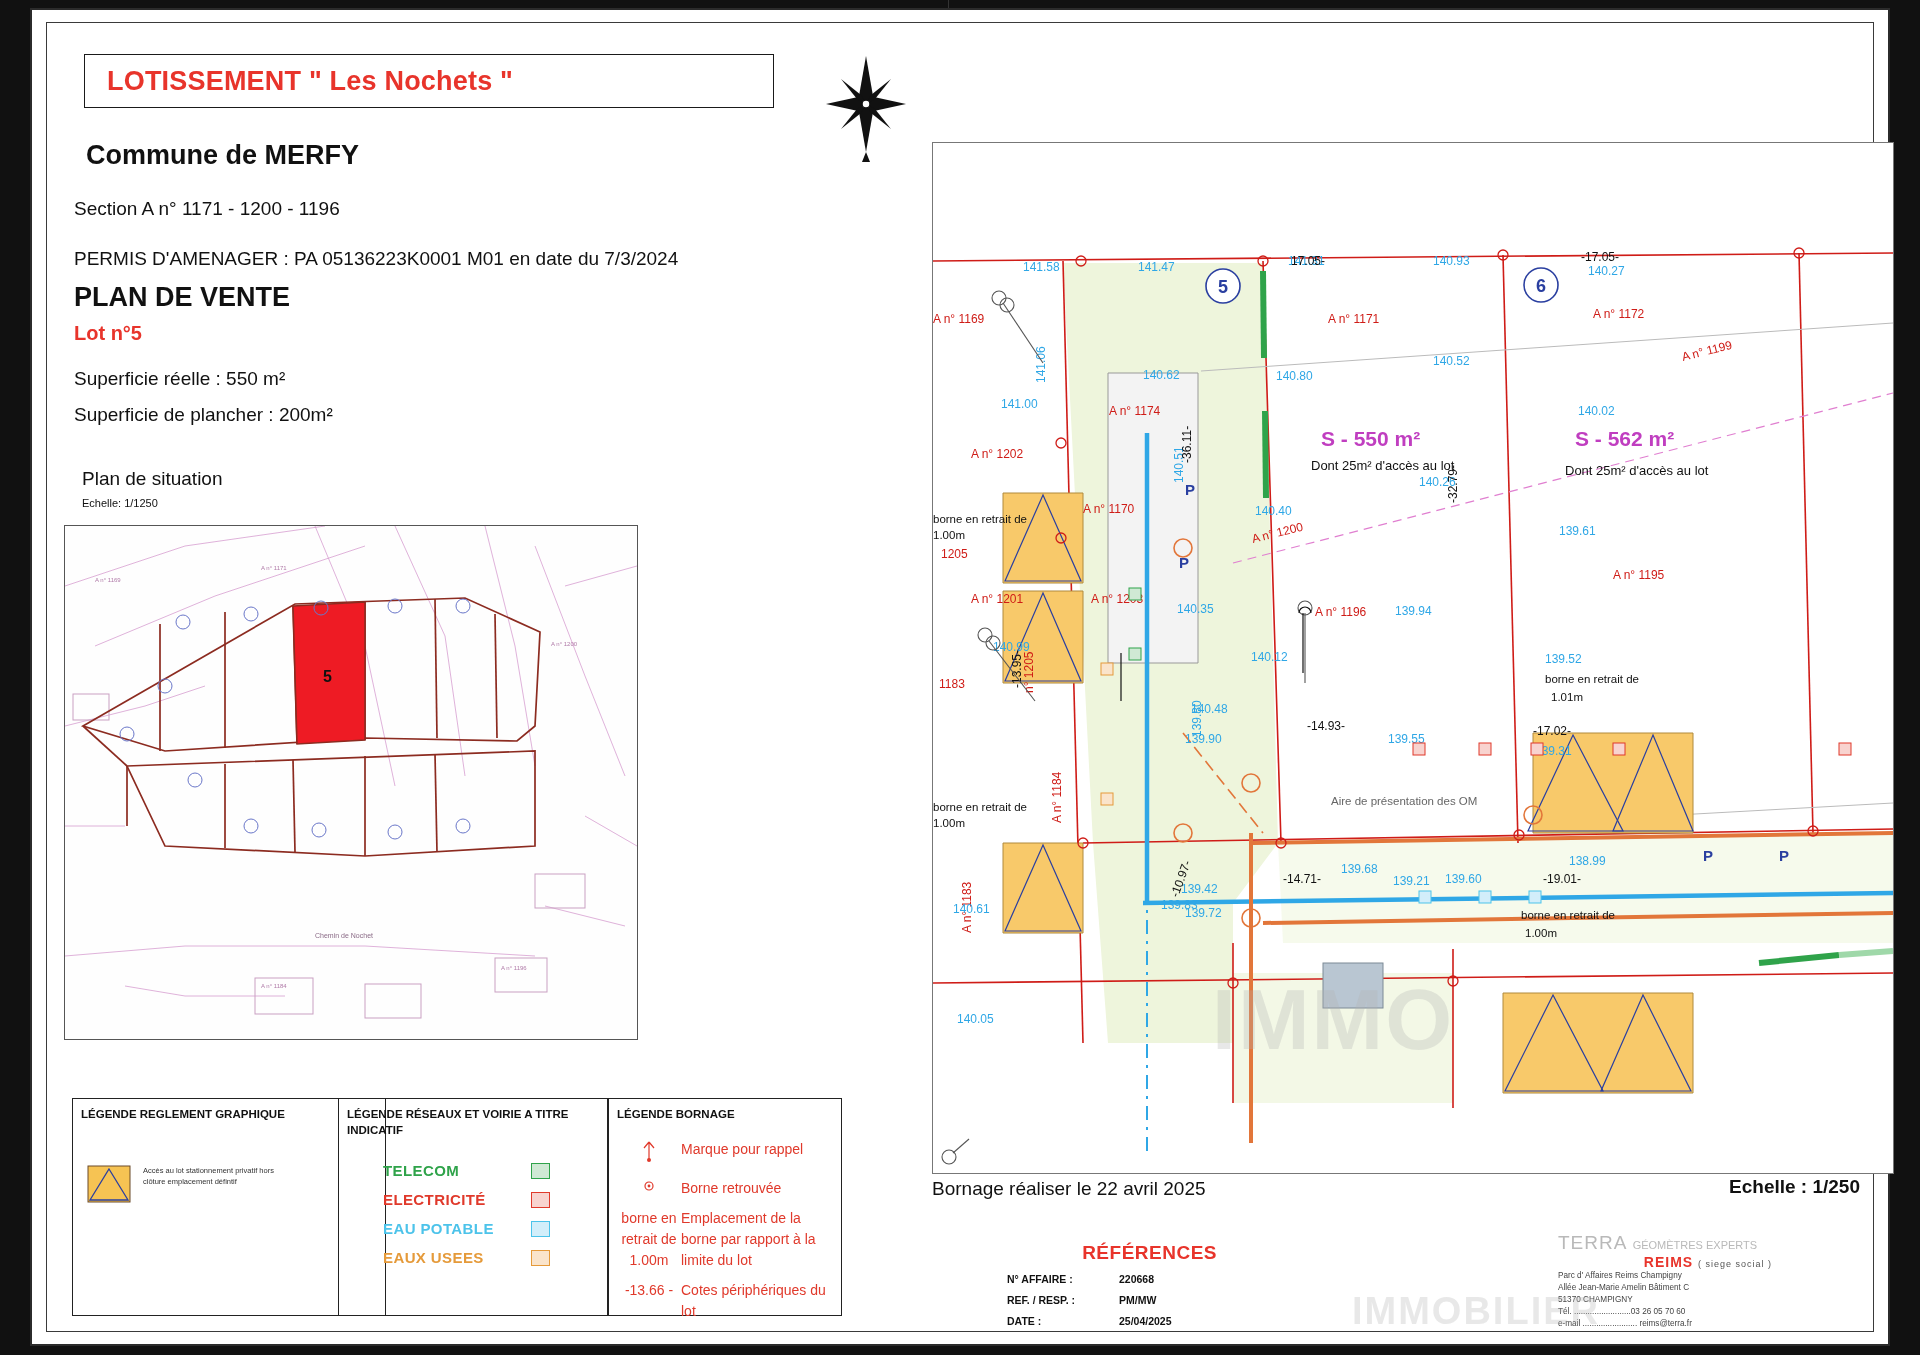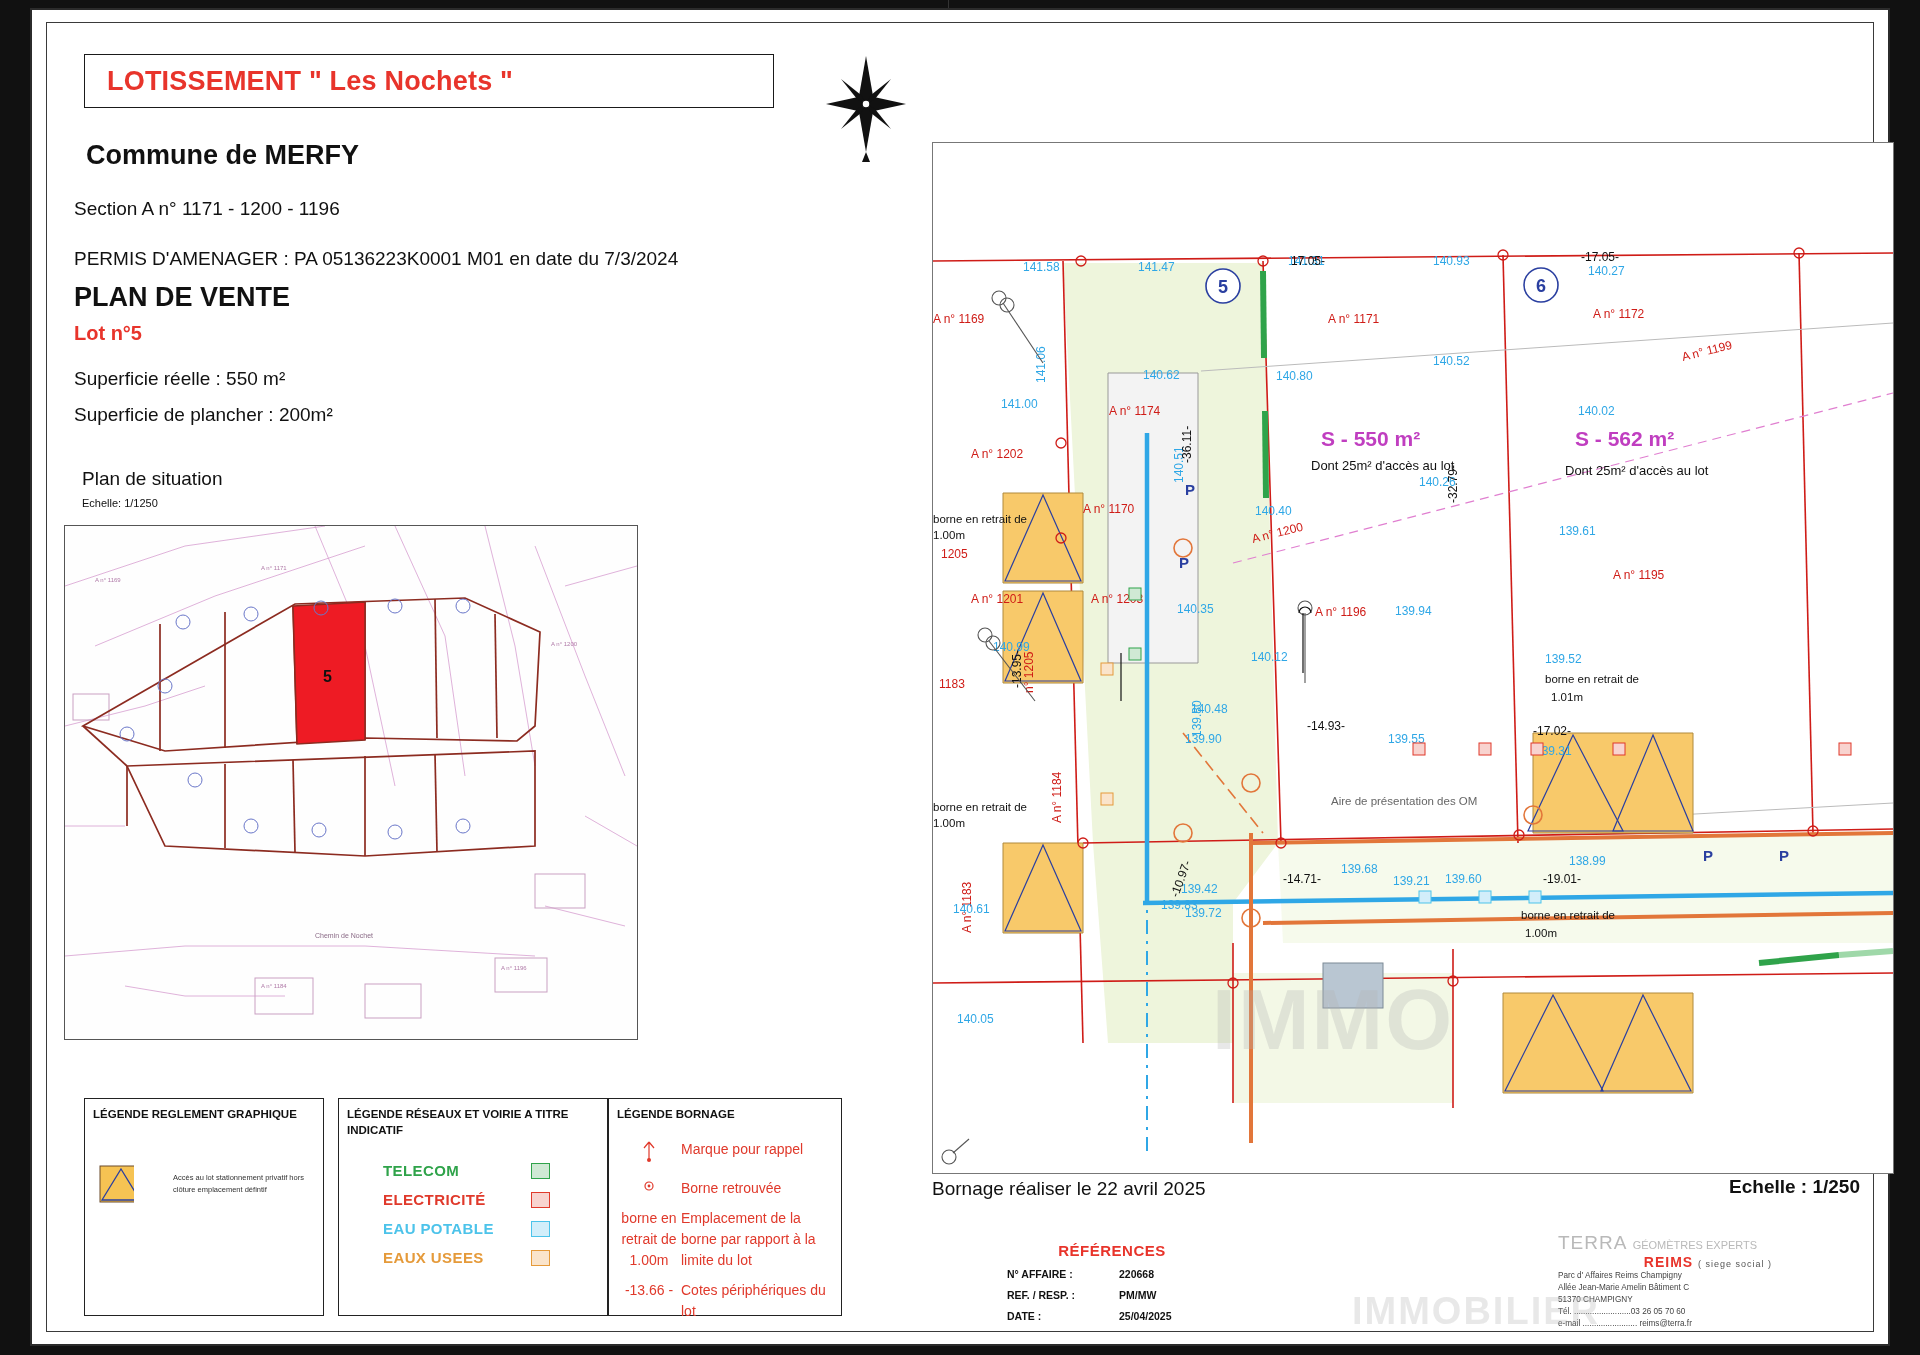--- a/index.html
+++ b/index.html
@@ -23,48 +23,48 @@
   .situ-title{position:absolute;left:50px;top:458px;font-size:19px;color:#111;}
   .situ-scale{position:absolute;left:50px;top:487px;font-size:11px;color:#111;}
 
   
   .situ-map{position:absolute;left:32px;top:515px;width:572px;height:513px;border:1px solid #555;background:#fdfdfd;overflow:hidden;}
   .situ-map svg{display:block;}
 
   
   .legend-wrap{position:absolute;left:40px;top:1088px;width:790px;height:218px;}
   .lg{position:absolute;top:0;height:218px;border:1px solid #222;box-sizing:border-box;}
-  .lg1{left:12px;width:240px;}
+  .lg1{left:0;width:314px;}
   .lg2{left:266px;width:270px;}
   .lg3{left:536px;width:234px;}
   .lg-h{font-size:11.5px;font-weight:bold;color:#111;padding:8px 8px 0 8px;line-height:1.35;}
   .net-list{margin-top:24px;padding-left:44px;font-size:15px;font-weight:bold;letter-spacing:.4px;}
   .net-list div{margin-bottom:12px;position:relative;}
   .net-sw{position:absolute;left:148px;top:1px;width:17px;height:14px;border:1px solid #666;}
   .tele{color:#2fa34a;} .elec{color:#e0392b;} .eau{color:#4cc3ea;} .use{color:#e59a3a;}
 
   .bornage-rows{margin-top:16px;padding:0 8px;font-size:14px;color:#e0392b;line-height:1.5;}
   .bornage-rows .row{display:flex;margin-bottom:9px;align-items:flex-start;}
   .bornage-rows .k{width:64px;text-align:center;}
   .bornage-rows .v{flex:1;}
-  .lg1-item{display:flex;align-items:center;margin-top:42px;padding-left:14px;gap:27px;}
+  .lg1-item{display:flex;margin-top:42px;padding-left:14px;}
   .lg1-txt{font-size:7.5px;color:#333;margin-left:12px;line-height:1.5;max-width:150px;}
 
   
   .compass{position:absolute;left:790px;top:42px;width:88px;height:110px;}
 
   
   .plan{position:absolute;left:900px;top:132px;width:960px;height:1030px;border:1px solid #777;background:#ffffff;overflow:hidden;}
   .plan svg{position:absolute;left:0;top:0;}
   .plan-cap{position:absolute;left:900px;top:1168px;font-size:19px;color:#111;}
   .plan-scale{position:absolute;right:28px;top:1166px;font-size:19px;font-weight:bold;color:#111;}
 
   
   .refs{position:absolute;left:975px;top:1232px;width:210px;}
-  .refs-h{font-size:15px;font-weight:bold;color:#e8342b;text-align:center;letter-spacing:.5px;}
+  .refs-h{font-size:19px;font-weight:bold;color:#e8342b;text-align:right;letter-spacing:.5px;}
   .refs-row{display:flex;font-size:10.5px;font-weight:bold;color:#111;margin-top:9px;}
   .refs-row .rk{width:112px;}
   .refs-row .rv{flex:1;}
 
   
   .terra{position:absolute;right:30px;top:1222px;width:300px;text-align:left;}
   .terra-name{font-size:19px;font-weight:normal;color:#b9b9b9;letter-spacing:1px;}
   .terra-name .sub{font-size:11px;letter-spacing:0;}
   .terra-reims{font-size:14px;font-weight:bold;color:#e8342b;letter-spacing:1px;text-align:center;}
   .terra-reims .sg{color:#555;font-size:9px;font-weight:normal;}

